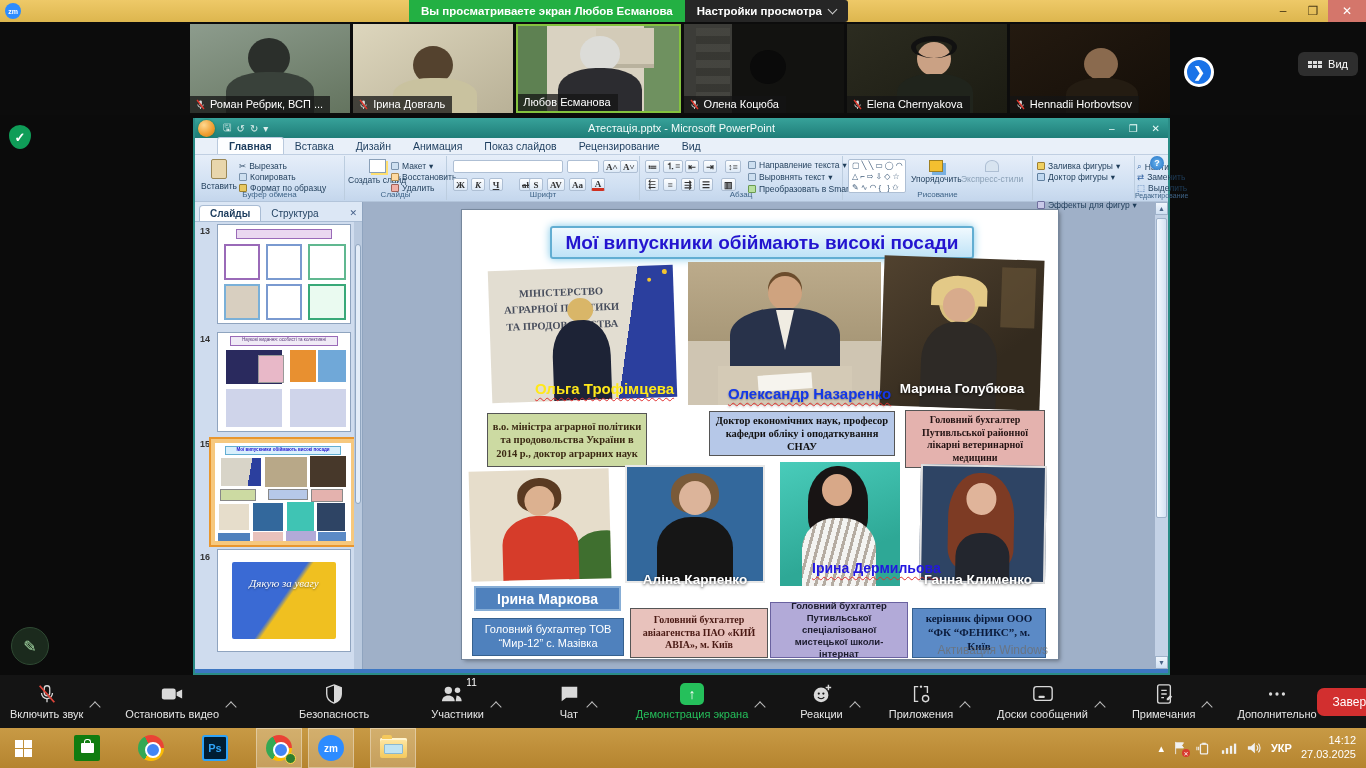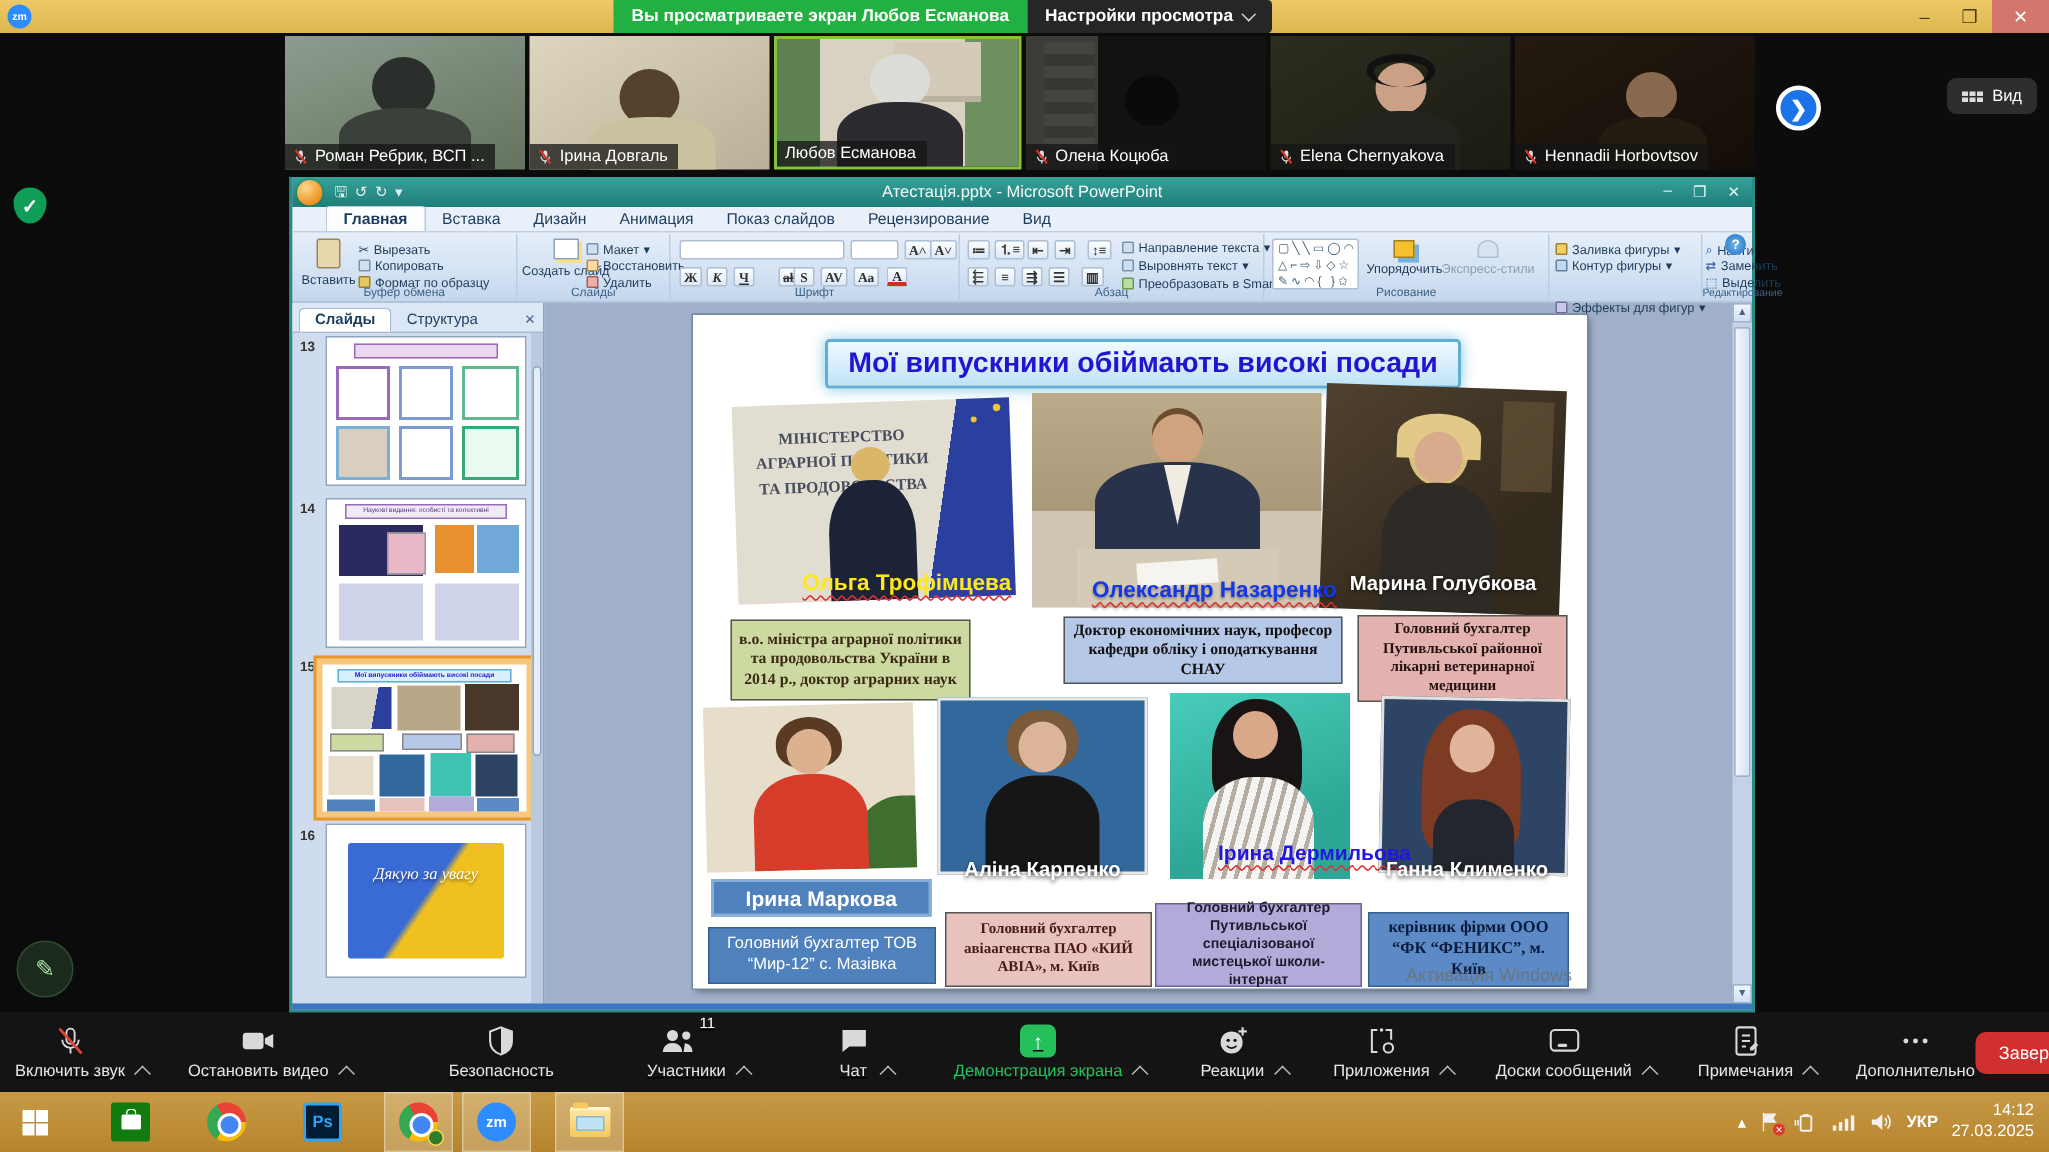--- a/index.html
+++ b/index.html
@@ -111,21 +111,21 @@
   .wavy{text-decoration:underline;text-decoration-style:wavy;text-decoration-color:#e03030;
     text-decoration-thickness:1px;text-underline-offset:3px;padding-left:40px;}
   .descbox{position:absolute;border:1px solid #555;display:flex;align-items:center;justify-content:center;
     text-align:center;font-family:"Liberation Serif",serif;font-weight:bold;line-height:1.25;padding:2px 4px;}
   .wm{position:absolute;right:10px;bottom:2px;color:rgba(110,110,110,.75);font-size:12px;}
   
   .zbar{position:absolute;left:0;top:675px;width:1366px;height:53px;background:#141414;
     display:flex;align-items:center;padding:0 10px;}
   .zitem{display:flex;flex-direction:column;align-items:center;gap:3px;color:#e6e6e6;
     font-size:11px;cursor:pointer;white-space:nowrap;}
-  .zgrp{display:flex;align-items:flex-end;gap:8px;text-decoration:underline;}
+  .zgrp{display:flex;align-items:center;gap:8px;}
   .upchev{width:8px;height:8px;border-left:1.5px solid #bbb;border-top:1.5px solid #bbb;
     transform:rotate(45deg);margin-top:10px;cursor:pointer;}
   .sharebox{width:24px;height:22px;background:#25c05b;border-radius:5px;color:#fff;
     display:flex;align-items:center;justify-content:center;font-size:14px;font-weight:bold;}
   .endbtn{margin-left:auto;background:#d22f2f;color:#fff;font-size:12px;padding:7px 16px;
     border-radius:7px;cursor:pointer;}
   .badge{font-size:10px;color:#fff;position:relative;top:-6px;left:1px;}
   
   .tbar{position:absolute;left:0;top:728px;width:1366px;height:40px;
     background:linear-gradient(#c89a45,#b5842f);display:flex;align-items:center;}
@@ -366,21 +366,21 @@
         <span style="width:14px;height:12px;background:#d8e4f0;border:1px solid #aebfd4;border-radius:50% 50% 0 0;display:block;"></span>
         <span>Экспресс-стили</span>
       </div>
       <div class="rglabel">Рисование</div>
     </div>
 
     <div class="rg" style="left:838px;width:0;border:none;"></div>
     <div class="abs" style="left:838px;top:38px;width:0;"></div>
     <div class="rg" style="left:838px;width:102px;border-right:1px solid #bccddf;">
       <div class="rbtn" style="left:4px;top:5px;"><span class="ric" style="background:#f0d060;border:1px solid #a08030;"></span><span>Заливка фигуры</span> ▾</div>
-      <div class="rbtn" style="left:4px;top:16px;"><span class="ric" style="background:#c0d8f0;border:1px solid #6080a0;"></span><span>Контур фигуры</span> ▾</div>
+      <div class="rbtn" style="left:4px;top:16px;"><span class="ric" style="background:#c0d8f0;border:1px solid #6080a0;"></span><span>Доктор фигуры</span> ▾</div>
       <div class="rbtn" style="left:4px;top:44px;"><span class="ric" style="background:#c8c8e8;border:1px solid #7070a0;"></span><span>Эффекты для фигур</span> ▾</div>
     </div>
 
     <div class="rg" style="left:940px;width:35px;border-right:none;">
       <div class="rbtn" style="left:2px;top:5px;">
           <span style="color:#3060a0;">⌕</span>
           <span>Найти</span>
         </div>
       <div class="rbtn" style="left:2px;top:16px;">
           <span style="color:#3060a0;">⇄</span>

